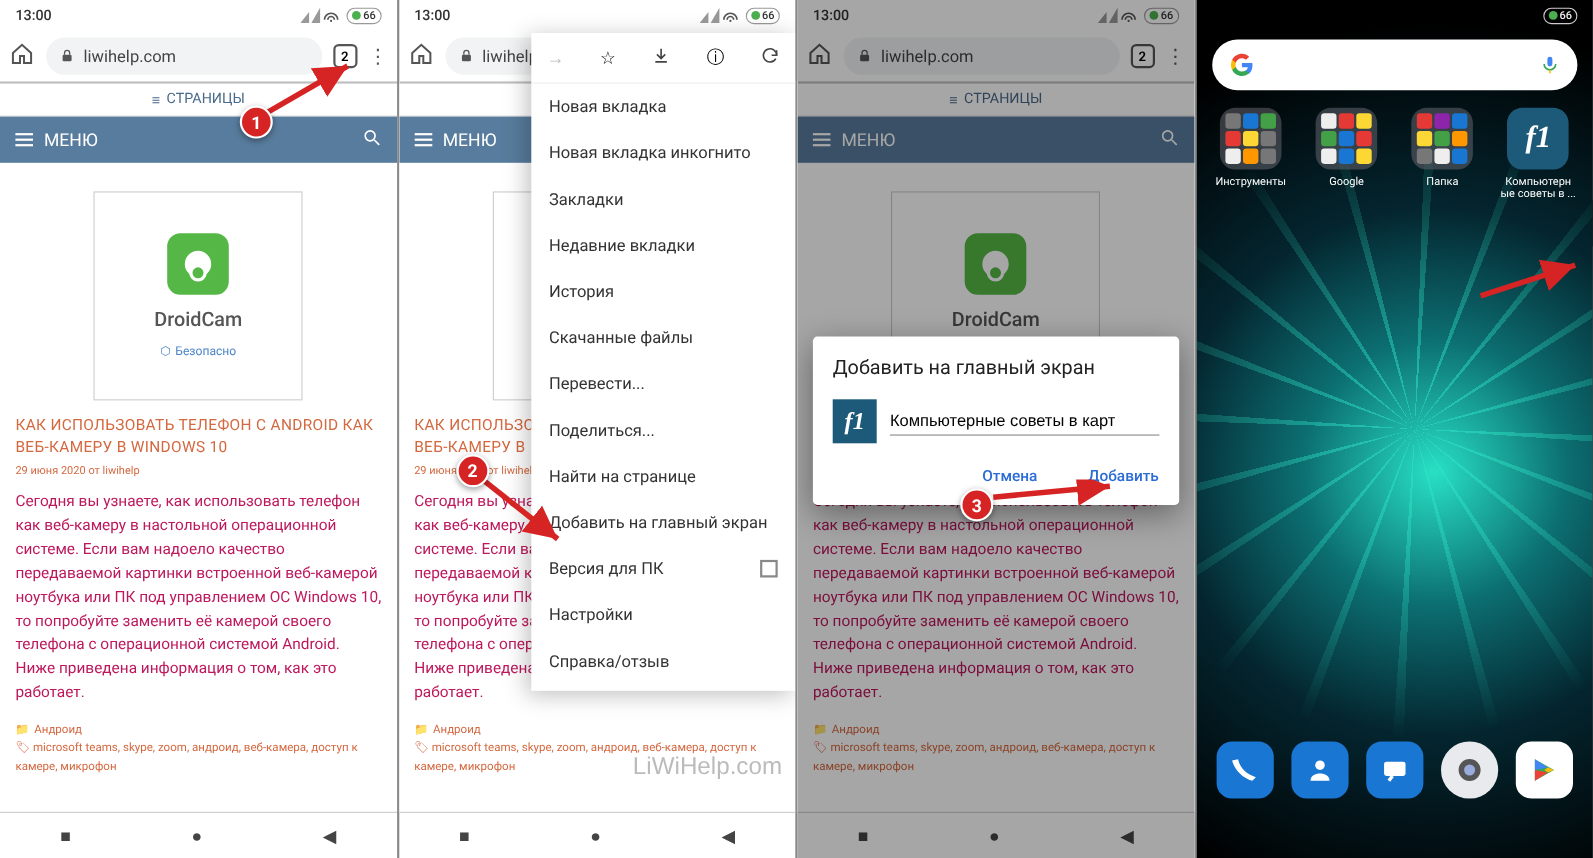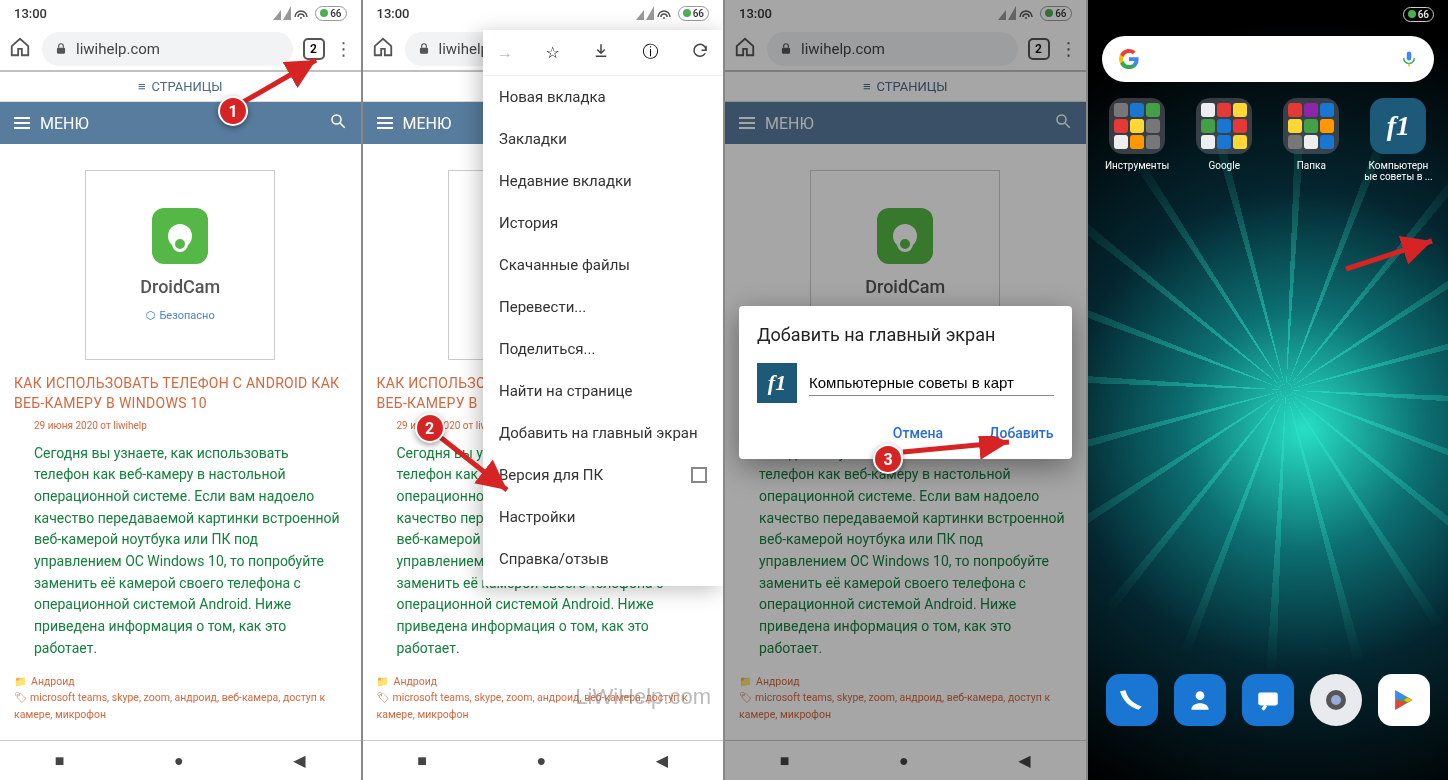--- a/index.html
+++ b/index.html
@@ -31,22 +31,22 @@
   .ham { display: flex; flex-direction: column; gap: 3px; }
   .ham span { display: block; width: 16px; height: 2px; background: #fff; }
   .content { padding: 16px 14px; flex: 1; overflow: hidden; }
   .card { border: 1px solid #ccc; width: 190px; height: 190px; margin: 10px auto 14px; display: flex; flex-direction: column; align-items: center; justify-content: center; gap: 12px; }
   .icn { width: 56px; height: 56px; background: #55b846; border-radius: 12px; position: relative; display: flex; align-items: center; justify-content: center; }
   .icn::before { content: ''; width: 24px; height: 24px; background: #fff; border-radius: 50%; }
   .icn::after { content: ''; position: absolute; width: 10px; height: 10px; background: #55b846; border: 3px solid #fff; border-radius: 50%; bottom: 12px; left: 50%; transform: translateX(-50%); }
   .cardtitle { font-size: 18px; font-weight: 500; color: #555; }
   .safe { color: #4a82c9; font-size: 11px; display: flex; gap: 4px; align-items: center; }
   .post-title { color: #d4683f; font-size: 14px; font-weight: 400; letter-spacing: 0.3px; line-height: 1.4; margin-bottom: 6px; }
-  .post-meta { color: #d4683f; font-size: 10px; margin-bottom: 12px; margin-left: 20px; }
-  .post-body { color: #15803d; font-size: 14px; line-height: 1.55; margin-bottom: 14px; margin-left: 20px; }
+  .post-meta { color: #d4683f; font-size: 10px; margin-bottom: 12px; }
+  .post-body { color: #be185d; font-size: 14px; line-height: 1.55; margin-bottom: 14px; }
   .tags { color: #d4683f; font-size: 10.5px; line-height: 1.6; }
   .tags .folder { margin-right: 4px; }
 
   
   .navbar { height: 42px; border-top: 1px solid #ccc; display: flex; align-items: center; justify-content: space-around; color: #444; }
   .navbar.dark { background: #000; border-top: none; color: #fff; }
   .nv { font-size: 16px; }
 
   
   .dropdown { position: absolute; top: 30px; right: 0; width: 240px; background: #fff; box-shadow: -4px 4px 20px rgba(0,0,0,0.25); z-index: 20; padding-bottom: 6px; }
@@ -256,20 +256,23 @@
         <span><svg width="18" height="18" viewBox="0 0 24 24">
               <path d="M20 11 A8 8 0 1 0 19 15" stroke="#444" stroke-width="2" fill="none"></path>
               <path d="M20 5 V11 H14" stroke="#444" stroke-width="2" fill="none"></path>
             </svg></span>
       </div>
       <div class="dd-items">
         <div class="dd-item">
             <span>Новая вкладка</span>
           </div>
         <div class="dd-item">
+            <span>Новая вкладка инкогнито</span>
+          </div>
+        <div class="dd-item">
             <span>Закладки</span>
           </div>
         <div class="dd-item">
             <span>Недавние вкладки</span>
           </div>
         <div class="dd-item">
             <span>История</span>
           </div>
         <div class="dd-item">
             <span>Скачанные файлы</span>

